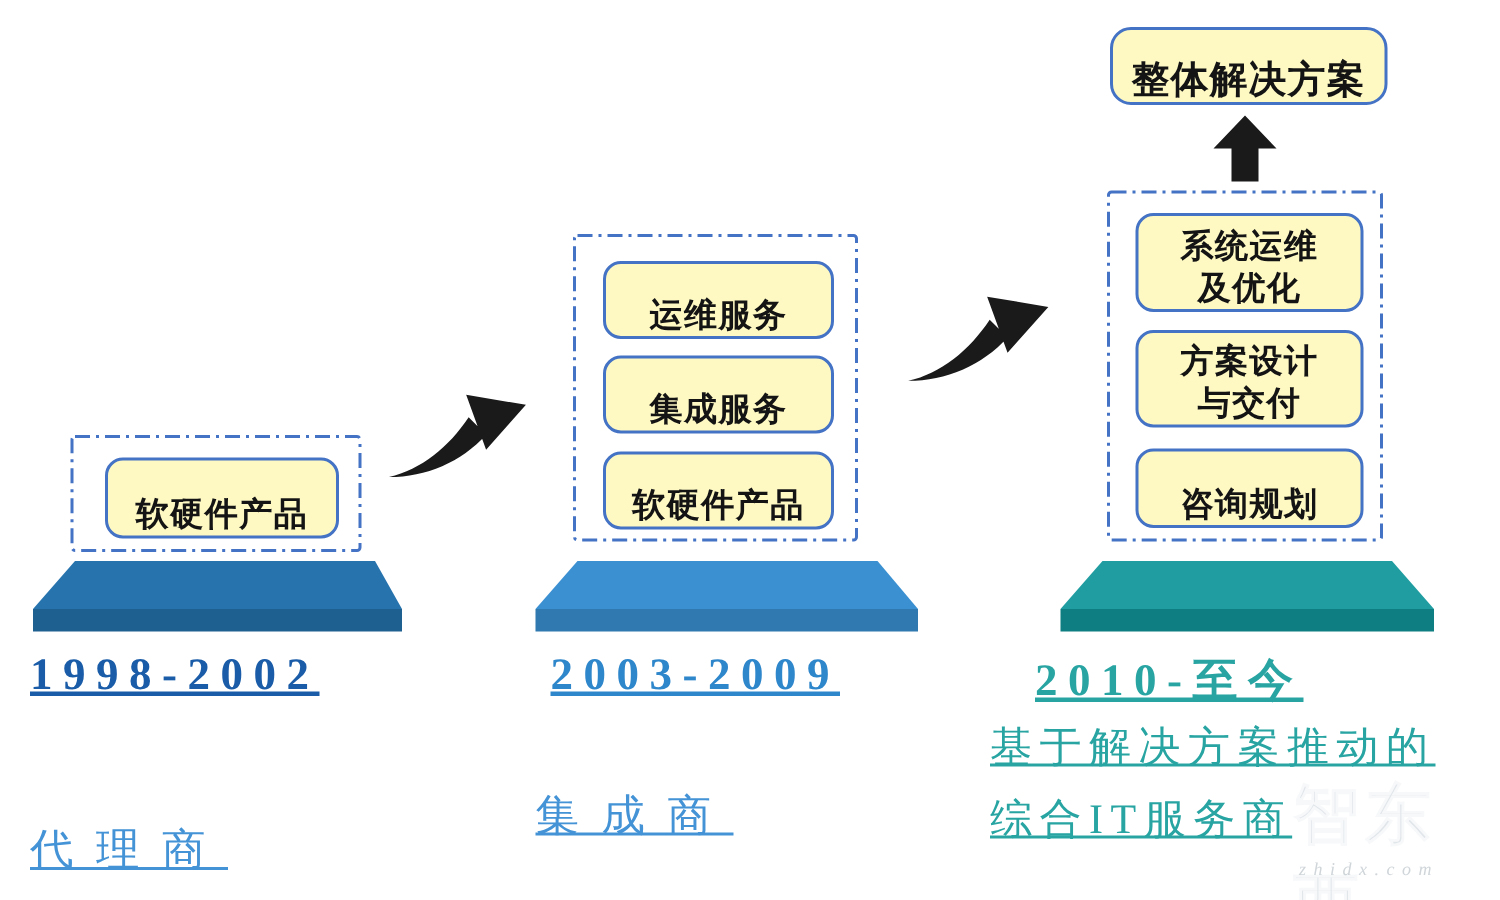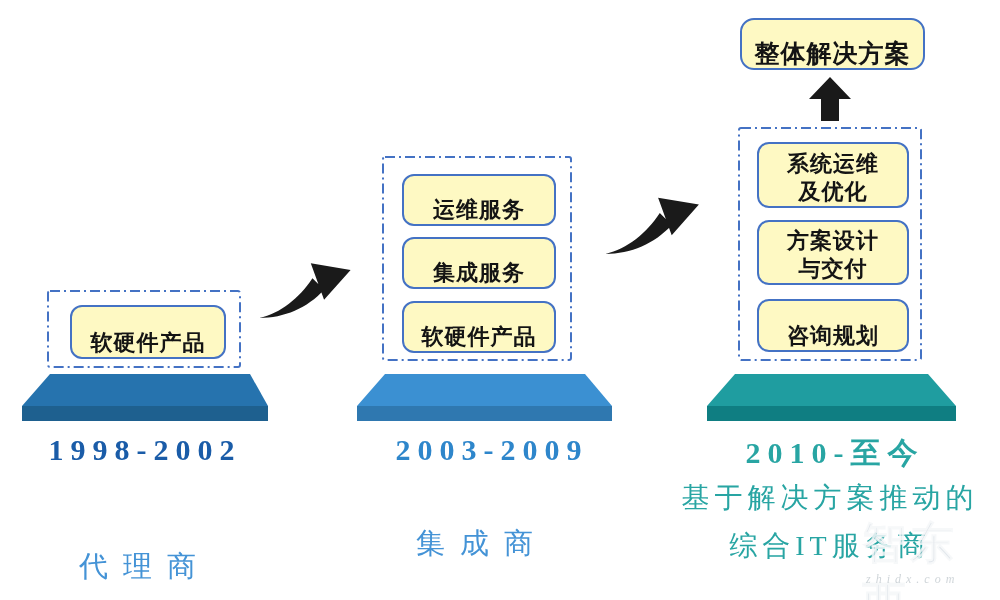--- a/index.html
+++ b/index.html
@@ -4,21 +4,21 @@
 <style>
   html,body{margin:0;padding:0;background:#fff;}
   .canvas{position:relative;width:1000px;height:600px;background:#ffffff;overflow:hidden;
           font-family:"Liberation Serif","DejaVu Serif",serif;}
   .layer{position:absolute;left:0;top:0;width:1000px;height:600px;}
   .itembox{position:absolute;border:2.5px solid #4472C4;border-radius:12px;background:#fef9c3;
            display:flex;flex-direction:column;align-items:center;justify-content:flex-end;
            color:#141414;font-size:22px;line-height:28px;white-space:nowrap;text-align:center;font-weight:bold;}
   .itembox .ln{letter-spacing:1px;}
   .outcome{border-radius:14px;font-size:25px;}
-  .lbl{position:absolute;text-align:center;white-space:nowrap;}
+  .lbl{position:absolute;white-space:nowrap;text-decoration:underline;}
   .period{font-size:30px;font-weight:bold;letter-spacing:7px;}
   .period-1{color:#1A5CA8;}
   .period-2{color:#2E86CB;}
   .period-3{color:#28A5A3;}
   .role{font-size:29px;letter-spacing:15px;color:#4493D6;}
   .stage3-line{font-size:28px;letter-spacing:5px;color:#28A5A3;}
   .wm-logo{position:absolute;font-size:44px;font-weight:bold;letter-spacing:4px;
            color:rgba(200,210,218,0.55);-webkit-text-stroke:1px rgba(255,255,255,0.7);}
   .wm-cap{position:absolute;font-size:12px;letter-spacing:5px;color:rgba(175,185,192,0.6);
           font-family:"Liberation Serif","DejaVu Serif",serif;font-style:italic;}

